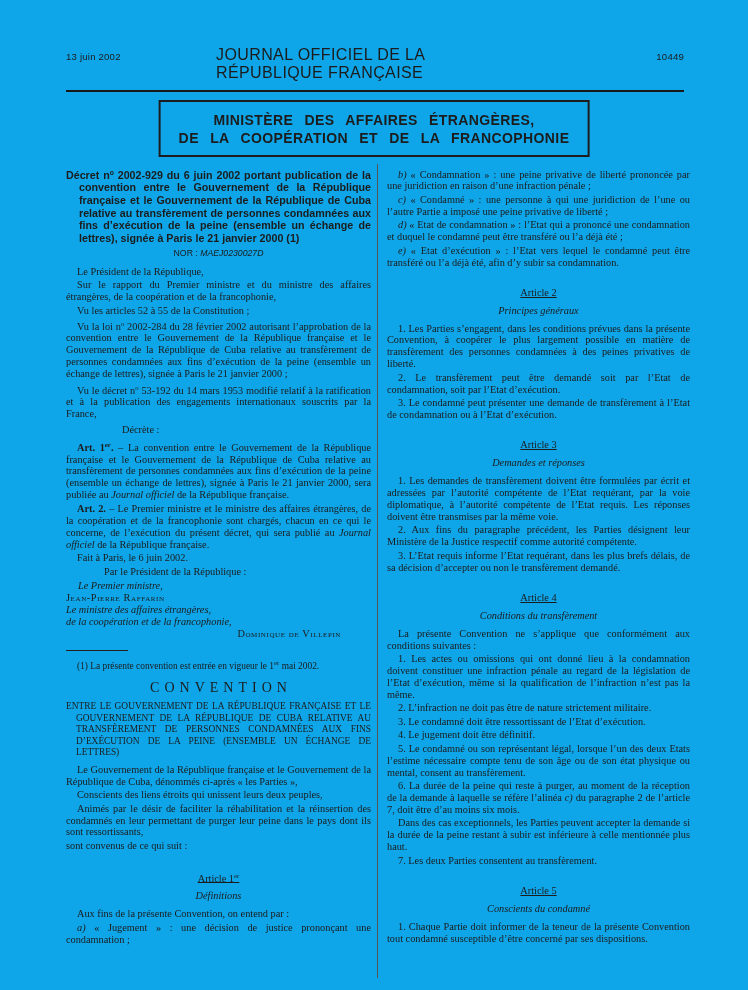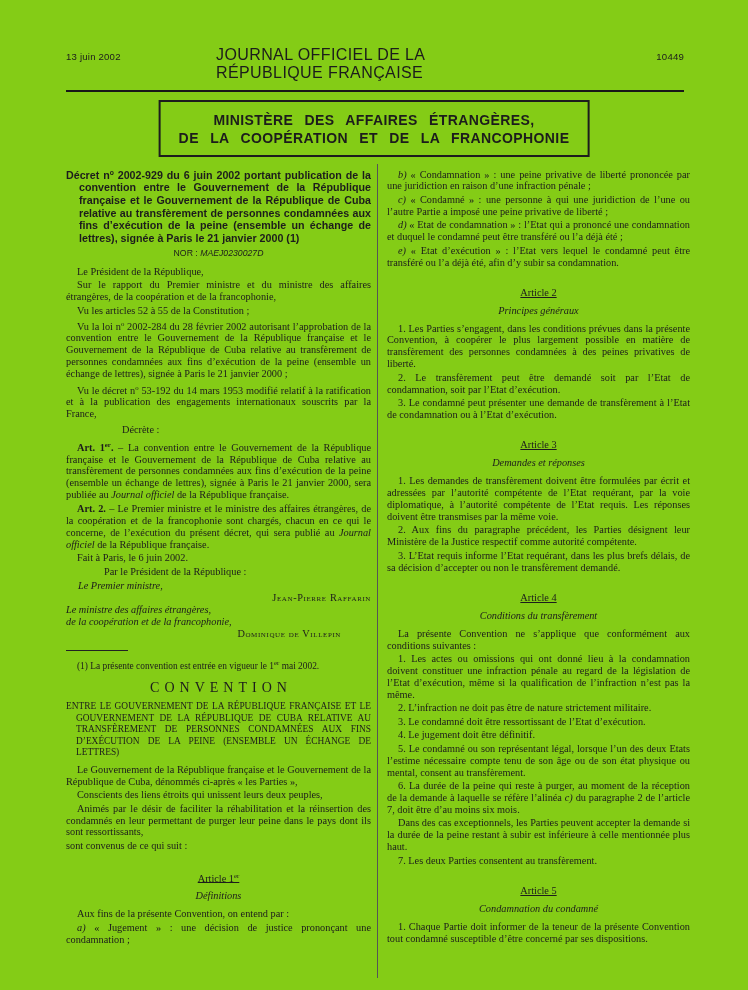--- a/index.html
+++ b/index.html
@@ -1,18 +1,18 @@
 <!DOCTYPE html>
 <html><head>
 <meta charset="utf-8">
 <style>
   html,body { margin:0; padding:0; background:#e8e8e6; }
   .page {
     position:relative; width:748px; height:990px; margin:0 auto;
-    background:#84cc16; color:#1c1c1c; overflow:hidden;
+    background:#0ea5e9; color:#1c1c1c; overflow:hidden;
     font-family:"Liberation Serif", serif;
   }
   
   .header {
     position:absolute; top:39px; left:66px; width:618px;
     display:flex; align-items:baseline;
     font-family:"Liberation Sans", sans-serif; font-size:9.6px;
     border-bottom:2.6px solid #181818; padding-bottom:8px;
     letter-spacing:0.2px;
   }
@@ -51,21 +51,21 @@
   .t-nor {
     text-align:center; font-family:"Liberation Sans", sans-serif;
     font-size:8.7px; margin:3px 0 6px; text-indent:0;
   }
   .t-p   { text-indent:11px; margin-top:1.5px; }
   .t-pni { margin-top:1.5px; }
   .t-decrete { margin:4px 0 3px 56px; text-align:left; }
   .t-sig-right { text-align:right; padding-right:8px; font-variant:small-caps; letter-spacing:0.6px; margin-top:4px; }
   .t-byline { margin:2px 0 0 38px; text-align:left; }
   .t-min-it { font-style:italic; margin:2px 0 0 12px; text-align:left; }
-  .t-sc { font-variant:small-caps; letter-spacing:0.6px; text-align:right;font-family:Liberation Serif, serif; }
+  .t-sc { font-variant:small-caps; letter-spacing:0.6px; text-align:left;font-family:Liberation Serif, serif; }
   .t-it-right { font-style:italic; text-align:left; padding-right:2px; }
   .t-sc-right { font-variant:small-caps; letter-spacing:0.6px; text-align:right; padding-right:30px; }
   .t-rule { border-top:1px solid #222; width:62px; height:0; margin:10px 0 6px; }
   .t-footnote { font-size:9.4px; text-indent:11px; }
   .t-conv { text-align:center; letter-spacing:5px; text-indent:5px; font-size:14px; margin:10px 0 7px; }
   .t-caps {
     font-size:9.4px; line-height:11.5px;
     padding-left:10px; text-indent:-10px; margin-bottom:5px;
   }
   .t-article { text-align:center; text-indent:0; margin:18px 0 6px;text-decoration:underline; }
@@ -144,20 +144,20 @@
         <div class="t-p">La présente Convention ne s’applique que conformément aux conditions suivantes :</div>
         <div class="t-p">1. Les actes ou omissions qui ont donné lieu à la condamnation doivent constituer une infraction pénale au regard de la législation de l’Etat d’exécution, même si la qualification de l’infraction n’est pas la même.</div>
         <div class="t-p">2. L’infraction ne doit pas être de nature strictement militaire.</div>
         <div class="t-p">3. Le condamné doit être ressortissant de l’Etat d’exécution.</div>
         <div class="t-p">4. Le jugement doit être définitif.</div>
         <div class="t-p">5. Le condamné ou son représentant légal, lorsque l’un des deux Etats l’estime nécessaire compte tenu de son âge ou de son état physique ou mental, consent au transfèrement.</div>
         <div class="t-p"><span>6. La durée de la peine qui reste à purger, au moment de la réception de la demande à laquelle se réfère l’alinéa </span><span class="run-i">c)</span><span> du paragraphe 2 de l’article 7, doit être d’au moins six mois.</span></div>
         <div class="t-p">Dans des cas exceptionnels, les Parties peuvent accepter la demande si la durée de la peine restant à subir est inférieure à celle mentionnée plus haut.</div>
         <div class="t-p">7. Les deux Parties consentent au transfèrement.</div>
         <div class="t-article">Article 5</div>
-        <div class="t-artsub">Condamnation du condamné</div>
+        <div class="t-artsub">Conscients du condamné</div>
         <div class="t-p">1. Chaque Partie doit informer de la teneur de la présente Convention tout condamné susceptible d’être concerné par ses dispositions.</div>
       </div>
   </div>
 
   <div class="divider"></div>
 
 </div>
 
 </body></html>

